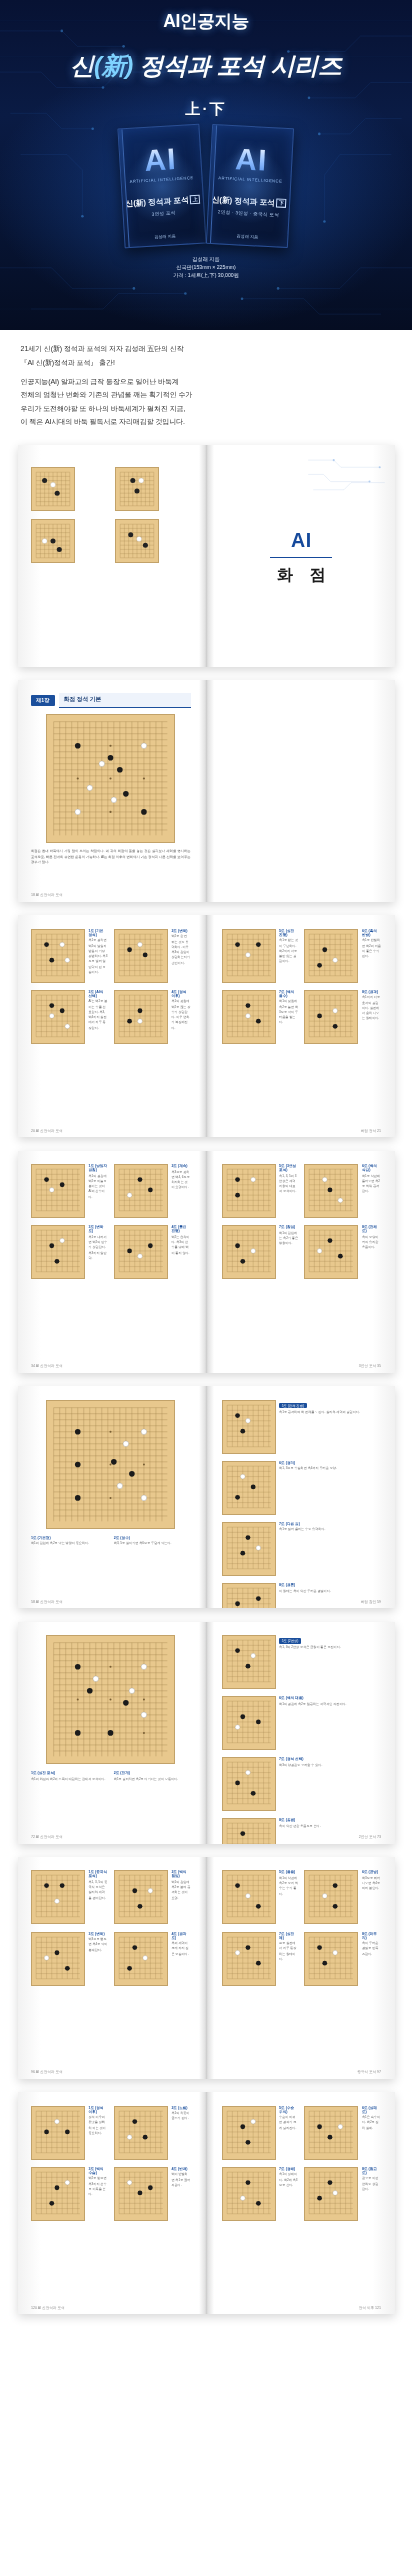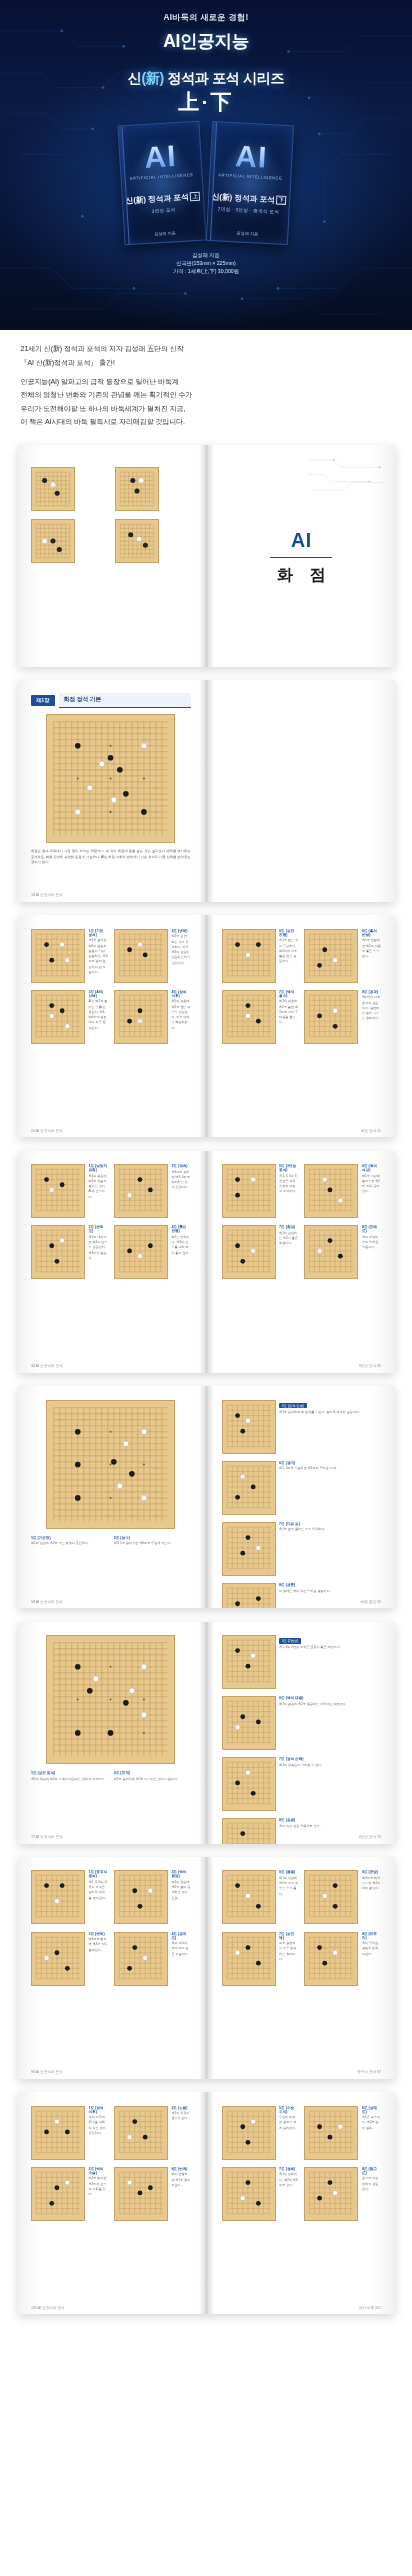--- a/index.html
+++ b/index.html
@@ -42,30 +42,31 @@
   }
   .hero-title1 {
     font-size: 17.5px;
     font-weight: 800;
     color: #ffffff;
     letter-spacing: -0.3px;
     text-shadow: 0 0 7.2px rgba(90,160,255,0.9), 0 1px 3.1px rgba(0,0,0,0.8);
     margin-bottom: 17px;
   }
   .hero-title2 {
-    font-size: 14px;
+    font-size: 24px;
     font-weight: 800;
     color: #ffffff;
     letter-spacing: -0.3px;
     text-shadow: 0 0 8.2px rgba(90,160,255,0.9), 0 1px 3.1px rgba(0,0,0,0.8);
-    margin-bottom: 0;
+    margin-bottom: 18px;
+    font-style: italic;
   }
   .hero-title2 .hi { color: #7fd2ff; }
   .hero-title3 {
-    font-size: 21px;
+    font-size: 15px;
     font-weight: 800;
     color: #ffffff;
     letter-spacing: 2.1px;
     text-shadow: 0 0 7.2px rgba(90,160,255,0.85), 0 1px 3.1px rgba(0,0,0,0.8);
     margin-bottom: 5.2px;
   }
 
   
   .books {
     position: relative;
@@ -304,21 +305,20 @@
           <circle cx="470" cy="580" r="2.5"></circle>
         <circle cx="180" cy="250" r="2.5"></circle>
           <circle cx="620" cy="260" r="2.5"></circle>
       </g>
       <g stroke="#1d4b92" stroke-width="0.6" fill="none" opacity="0.35">
         <path d="M0 40 H800 M0 110 H800 M0 600 H800"></path>
       </g>
     </svg>
 
     <div class="hero-inner">
-      <div class="hero-kicker">AI바둑의 새로운 경험!</div>
       <div class="hero-title1">AI인공지능</div>
       <div class="hero-title2"><span>신</span><span class="hi">(新)</span><span> 정석과 포석 시리즈</span></div>
       <div class="hero-title3">上·下</div>
     </div>
 
     <div class="books">
       <div class="book b1">
         <div class="spine"></div>
         <div class="glow"></div>
         <div class="ai">AI</div>

